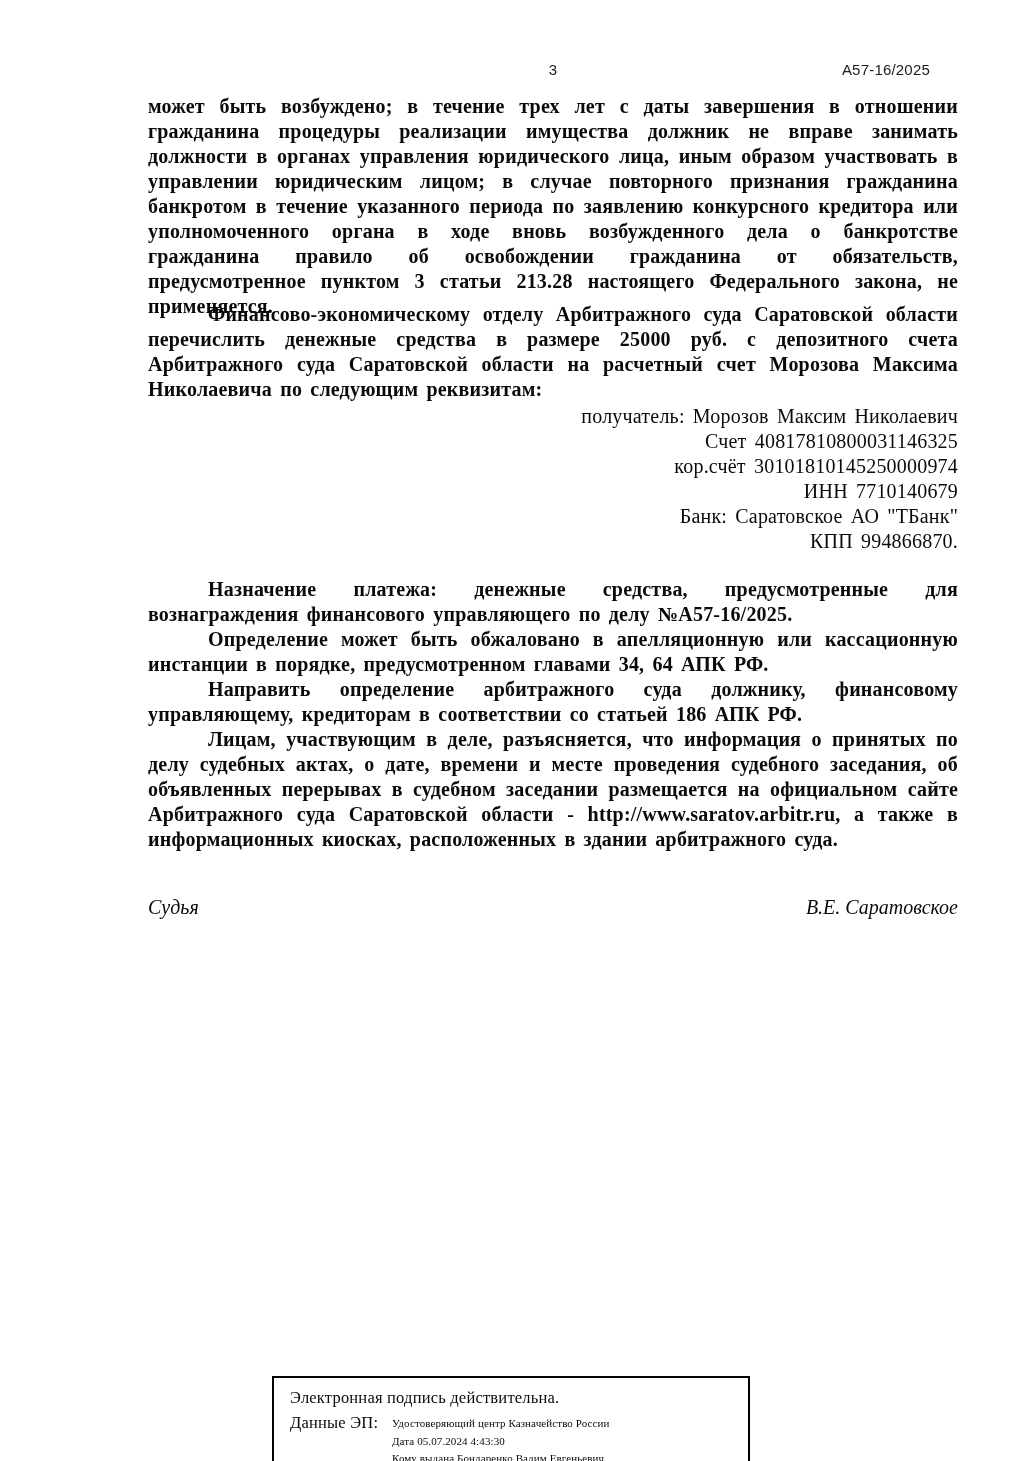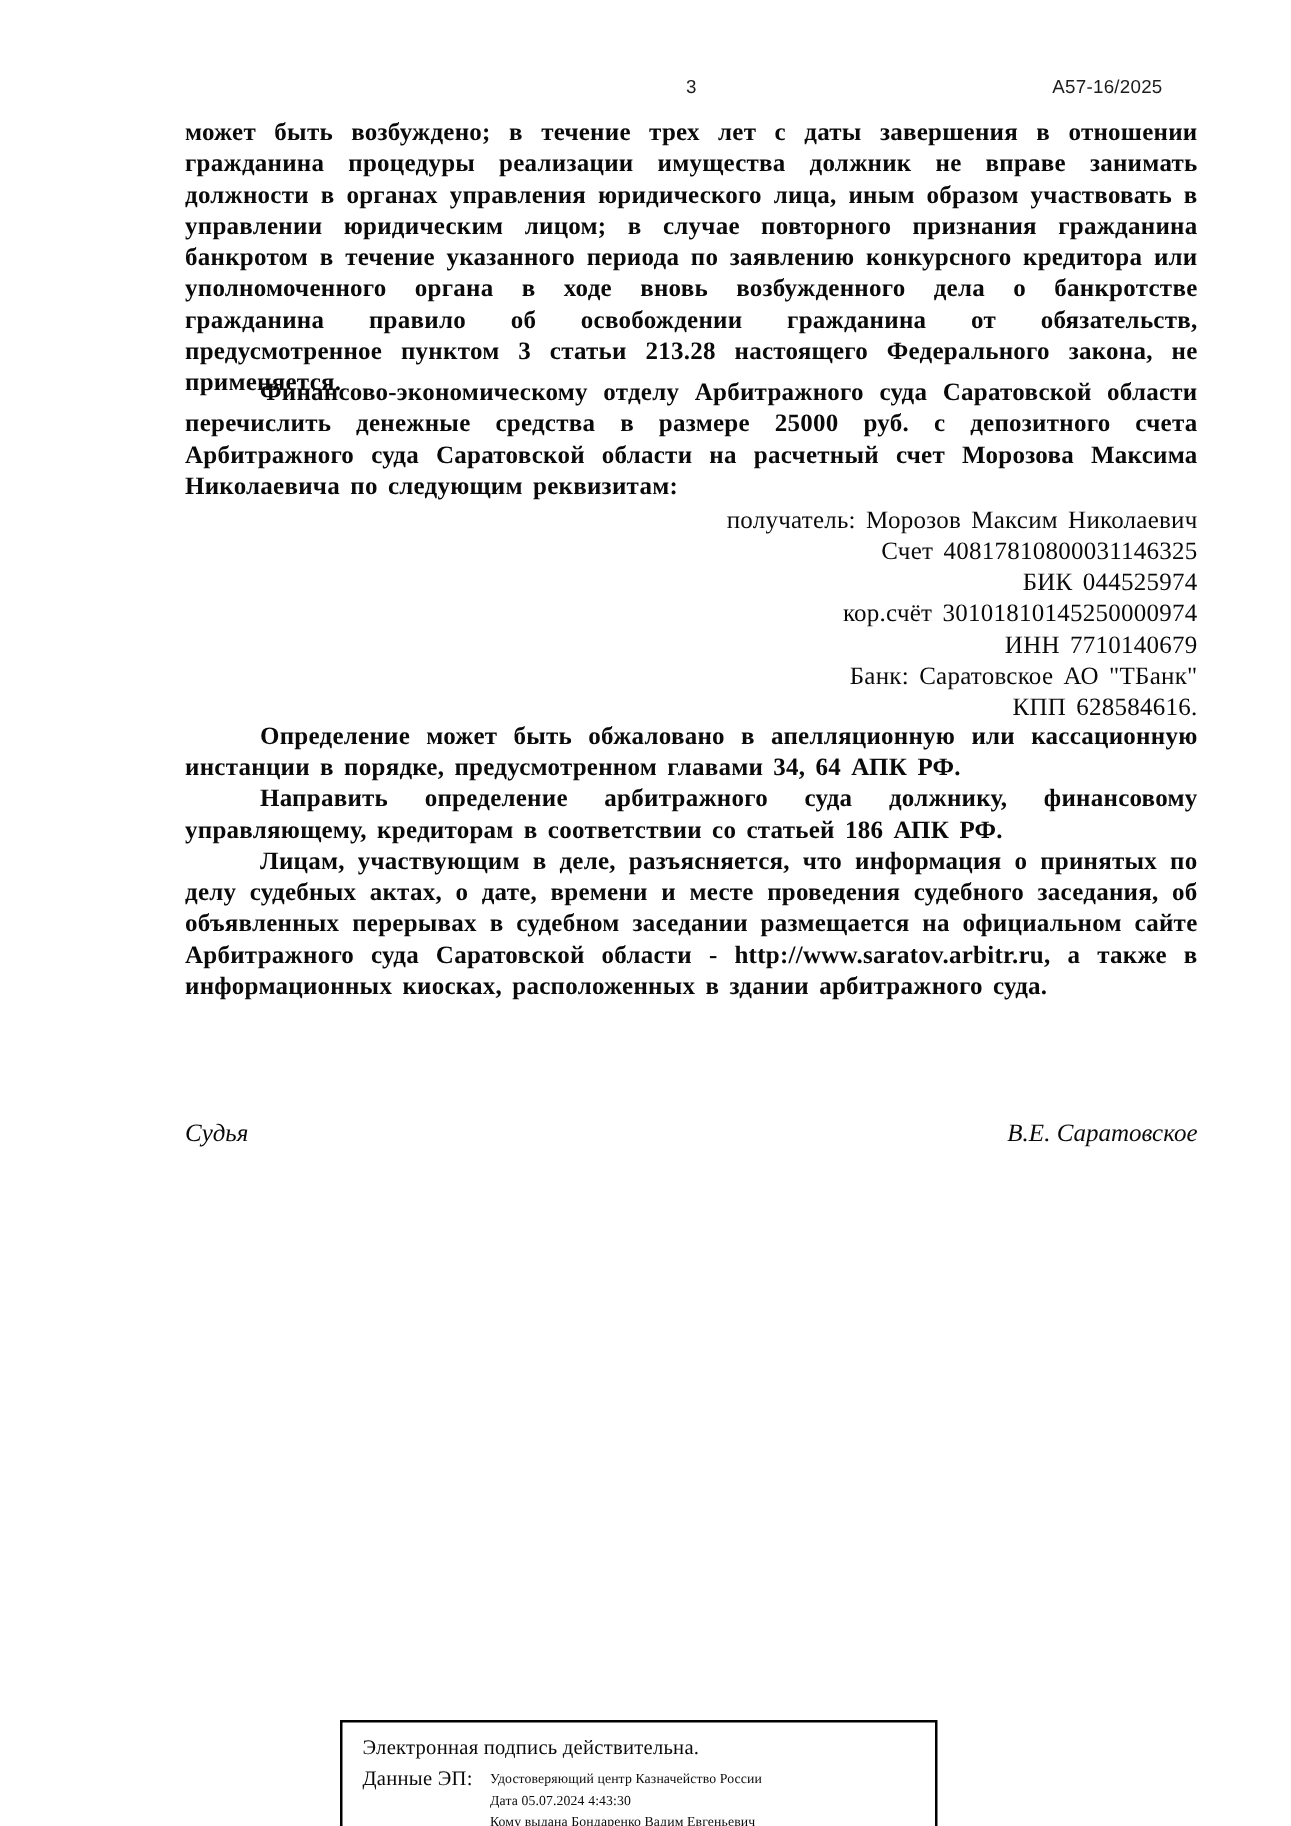--- a/index.html
+++ b/index.html
@@ -93,28 +93,28 @@
     <p class="no-indent">может быть возбуждено; в течение трех лет с даты завершения в отношении гражданина процедуры реализации имущества должник не вправе занимать должности в органах управления юридического лица, иным образом участвовать в управлении юридическим лицом; в случае повторного признания гражданина банкротом в течение указанного периода по заявлению конкурсного кредитора или уполномоченного органа в ходе вновь возбужденного дела о банкротстве гражданина правило об освобождении гражданина от обязательств, предусмотренное пунктом 3 статьи 213.28 настоящего Федерального закона, не применяется.</p>
   </div>
 
   <div class="textblock block-p2">
     <p>Финансово-экономическому отделу Арбитражного суда Саратовской области перечислить денежные средства в размере 25000 руб. с депозитного счета Арбитражного суда Саратовской области на расчетный счет Морозова Максима Николаевича по следующим реквизитам:</p>
   </div>
 
   <div class="textblock block-requisites">
     <div class="req-line">получатель: Морозов Максим Николаевич</div>
     <div class="req-line">Счет 40817810800031146325</div>
-    <div class="req-line">БИК 044525974</div>
     <div class="req-line">кор.счёт 30101810145250000974</div>
     <div class="req-line">ИНН 7710140679</div>
     <div class="req-line">Банк: Саратовское АО "ТБанк"</div>
-    <div class="req-line">КПП 628584616.</div>
+    <div class="req-line">КПП 994866870.</div>
   </div>
 
   <div class="textblock block-rest">
+    <p>Назначение платежа: денежные средства, предусмотренные для вознаграждения финансового управляющего по делу №А57-16/2025.</p>
     <p>Определение может быть обжаловано в апелляционную или кассационную инстанции в порядке, предусмотренном главами 34, 64 АПК РФ.</p>
     <p>Направить определение арбитражного суда должнику, финансовому управляющему, кредиторам в соответствии со статьей 186 АПК РФ.</p>
     <p>Лицам, участвующим в деле, разъясняется, что информация о принятых по делу судебных актах, о дате, времени и месте проведения судебного заседания, об объявленных перерывах в судебном заседании размещается на официальном сайте Арбитражного суда Саратовской области - http://www.saratov.arbitr.ru, а также в информационных киосках, расположенных в здании арбитражного суда.</p>
   </div>
 
   <div class="judge-row">
     <span>Судья</span>
     <span>В.Е. Саратовское</span>
   </div>
 

